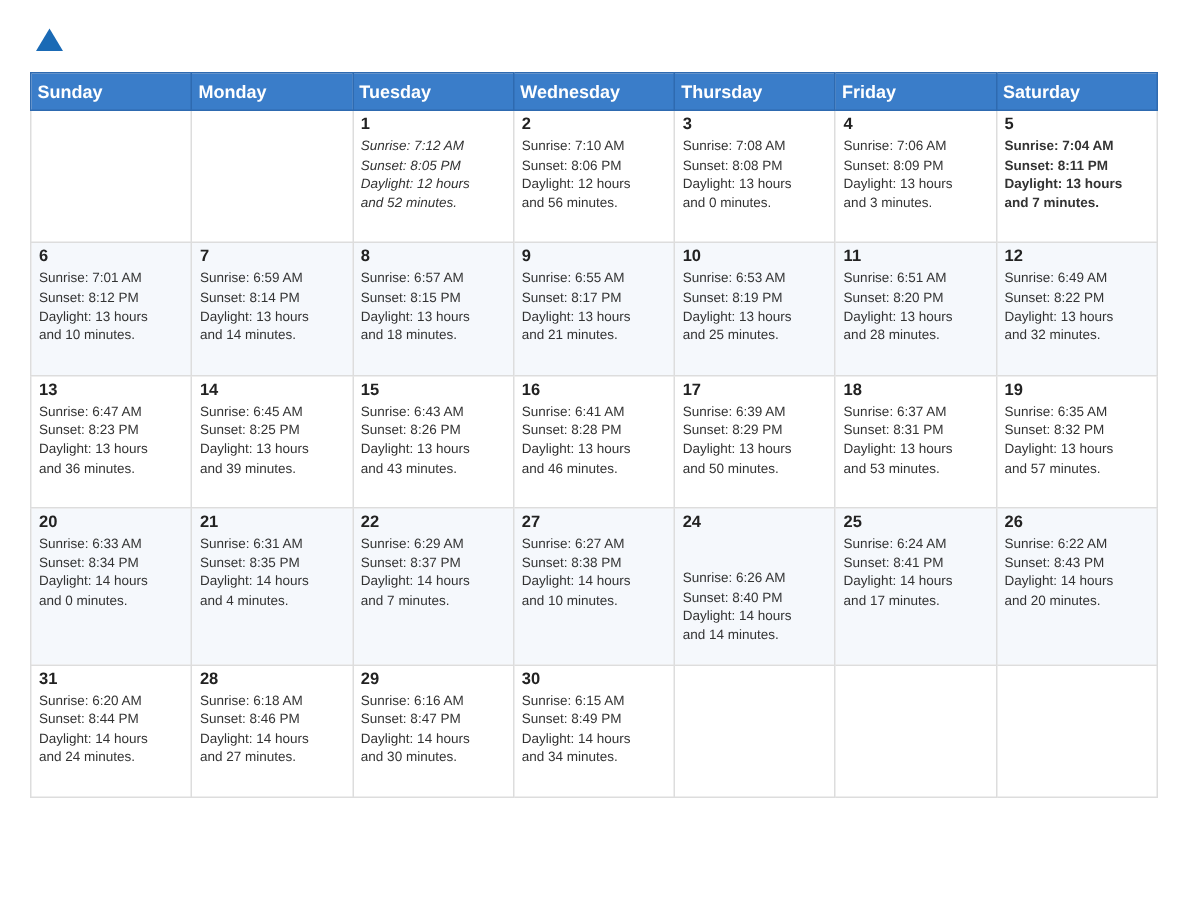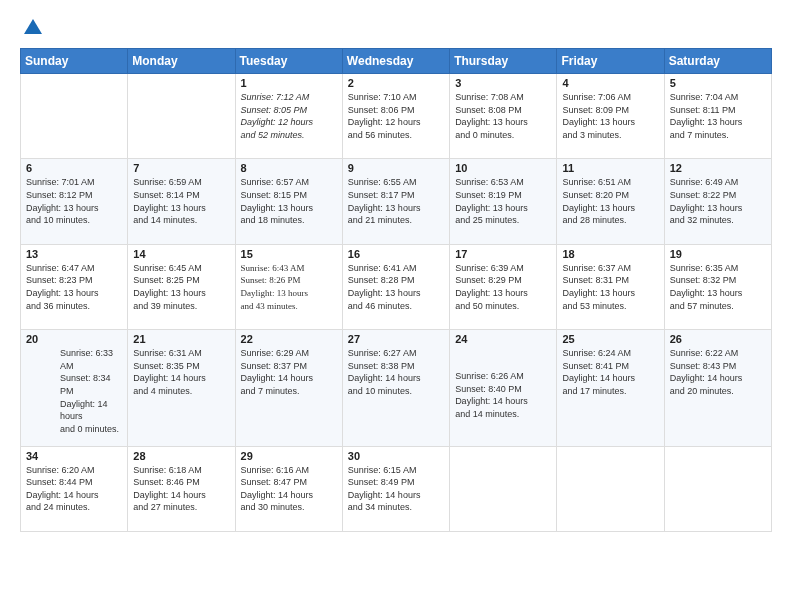--- a/index.html
+++ b/index.html
@@ -159,21 +159,21 @@
           </td>
           <td>
             <span class="day-num">4</span>
             <div class="day-info" style="white-space: pre-line;">Sunrise: 7:06 AM
 Sunset: 8:09 PM
 Daylight: 13 hours
 and 3 minutes.</div>
           </td>
           <td>
             <span class="day-num">5</span>
-            <div class="day-info" style="white-space: pre-line;">Sunrise: 7:04 AM
+            <div class="day-info" style="white-space: pre-line; font-weight: bold;">Sunrise: 7:04 AM
 Sunset: 8:11 PM
 Daylight: 13 hours
 and 7 minutes.</div>
           </td>
         </tr>
         <tr>
           <td>
             <span class="day-num">6</span>
             <div class="day-info" style="white-space: pre-line;">Sunrise: 7:01 AM
 Sunset: 8:12 PM
@@ -233,21 +233,21 @@
           </td>
           <td>
             <span class="day-num">14</span>
             <div class="day-info" style="white-space: pre-line;">Sunrise: 6:45 AM
 Sunset: 8:25 PM
 Daylight: 13 hours
 and 39 minutes.</div>
           </td>
           <td>
             <span class="day-num">15</span>
-            <div class="day-info" style="white-space: pre-line; font-family: Liberation Serif, serif;">Sunrise: 6:43 AM
+            <div class="day-info" style="white-space: pre-line;">Sunrise: 6:43 AM
 Sunset: 8:26 PM
 Daylight: 13 hours
 and 43 minutes.</div>
           </td>
           <td>
             <span class="day-num">16</span>
             <div class="day-info" style="white-space: pre-line;">Sunrise: 6:41 AM
 Sunset: 8:28 PM
 Daylight: 13 hours
 and 46 minutes.</div>
@@ -270,21 +270,21 @@
             <span class="day-num">19</span>
             <div class="day-info" style="white-space: pre-line;">Sunrise: 6:35 AM
 Sunset: 8:32 PM
 Daylight: 13 hours
 and 57 minutes.</div>
           </td>
         </tr>
         <tr>
           <td>
             <span class="day-num">20</span>
-            <div class="day-info" style="white-space: pre-line; margin-left: 34px;">Sunrise: 6:33 AM
+            <div class="day-info" style="white-space: pre-line;">Sunrise: 6:33 AM
 Sunset: 8:34 PM
 Daylight: 14 hours
 and 0 minutes.</div>
           </td>
           <td>
             <span class="day-num">21</span>
             <div class="day-info" style="white-space: pre-line;">Sunrise: 6:31 AM
 Sunset: 8:35 PM
 Daylight: 14 hours
 and 4 minutes.</div>
@@ -320,21 +320,21 @@
           <td>
             <span class="day-num">26</span>
             <div class="day-info" style="white-space: pre-line;">Sunrise: 6:22 AM
 Sunset: 8:43 PM
 Daylight: 14 hours
 and 20 minutes.</div>
           </td>
         </tr>
         <tr>
           <td>
-            <span class="day-num">34</span>
+            <span class="day-num">31</span>
             <div class="day-info" style="white-space: pre-line;">Sunrise: 6:20 AM
 Sunset: 8:44 PM
 Daylight: 14 hours
 and 24 minutes.</div>
           </td>
           <td>
             <span class="day-num">28</span>
             <div class="day-info" style="white-space: pre-line;">Sunrise: 6:18 AM
 Sunset: 8:46 PM
 Daylight: 14 hours

